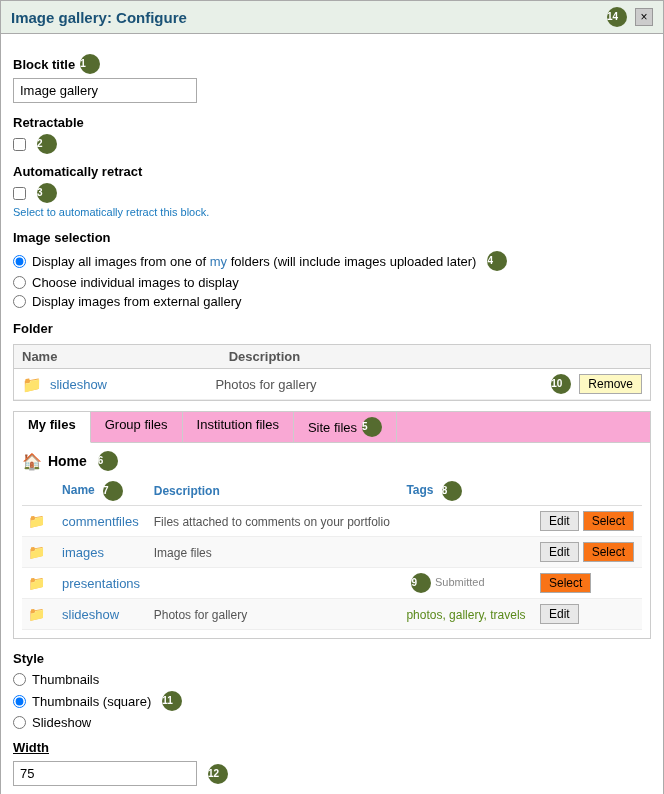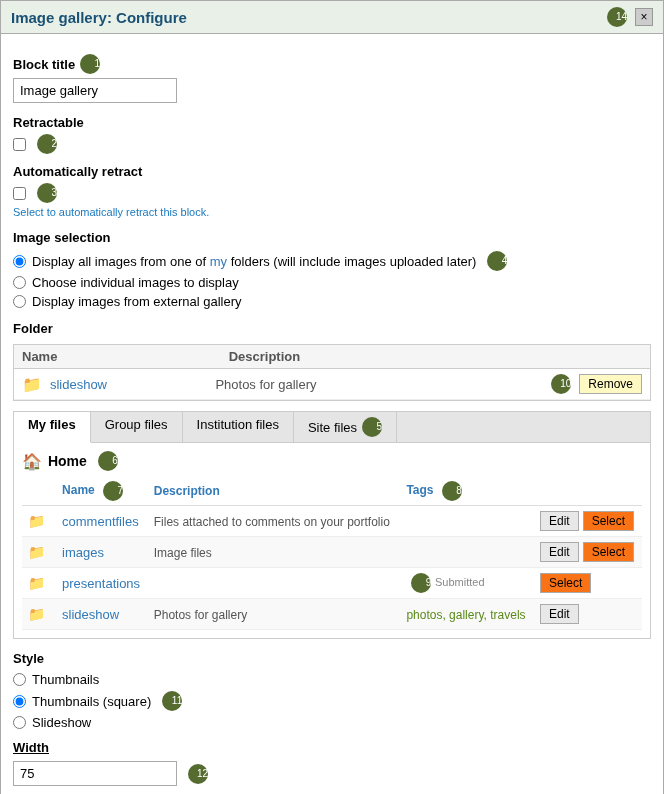--- a/index.html
+++ b/index.html
@@ -45,21 +45,21 @@
       font-weight: bold;
       margin-bottom: 4px;
       margin-top: 10px;
       display: flex;
       align-items: center;
     }
     input[type="text"] {
       border: 1px solid #aaa;
       padding: 4px 6px;
       font-size: 13px;
-      width: 164px;
+      width: 184px;
     }
     .help-text {
       color: #1a7abf;
       font-size: 11px;
       margin-top: 3px;
     }
     .checkbox-row {
       display: flex;
       align-items: center;
       gap: 6px;
@@ -109,21 +109,21 @@
       cursor: pointer;
       font-size: 12px;
       margin-left: auto;
     }
     .tabs-container {
       margin-top: 10px;
       border: 1px solid #ccc;
     }
     .tabs-bar {
       display: flex;
-      background: #e5e5e5;
+      background: #f9a8d4;
       border-bottom: 1px solid #ccc;
     }
     .tab {
       padding: 5px 14px;
       cursor: pointer;
       border-right: 1px solid #ccc;
       font-size: 13px;
     }
     .tab.active {
       background: #fff;
@@ -189,23 +189,23 @@
       width: 60px;
       font-size: 13px;
     }
     .inline-badge {
       display: inline-block;
       width: 20px; height: 20px;
       border-radius: 50%;
       background: #556b2f;
       color: #fff;
       font-size: 10px;
-      text-align: right;
+      text-align: left;
       line-height: 20px;
-      font-weight: normal;
+      font-weight: bold;
       margin-left: 5px;
       flex-shrink: 0;
     }
   </style>
 </head>
 <body>
 
 <div class="dialog">
 
   <div class="dialog-header">

